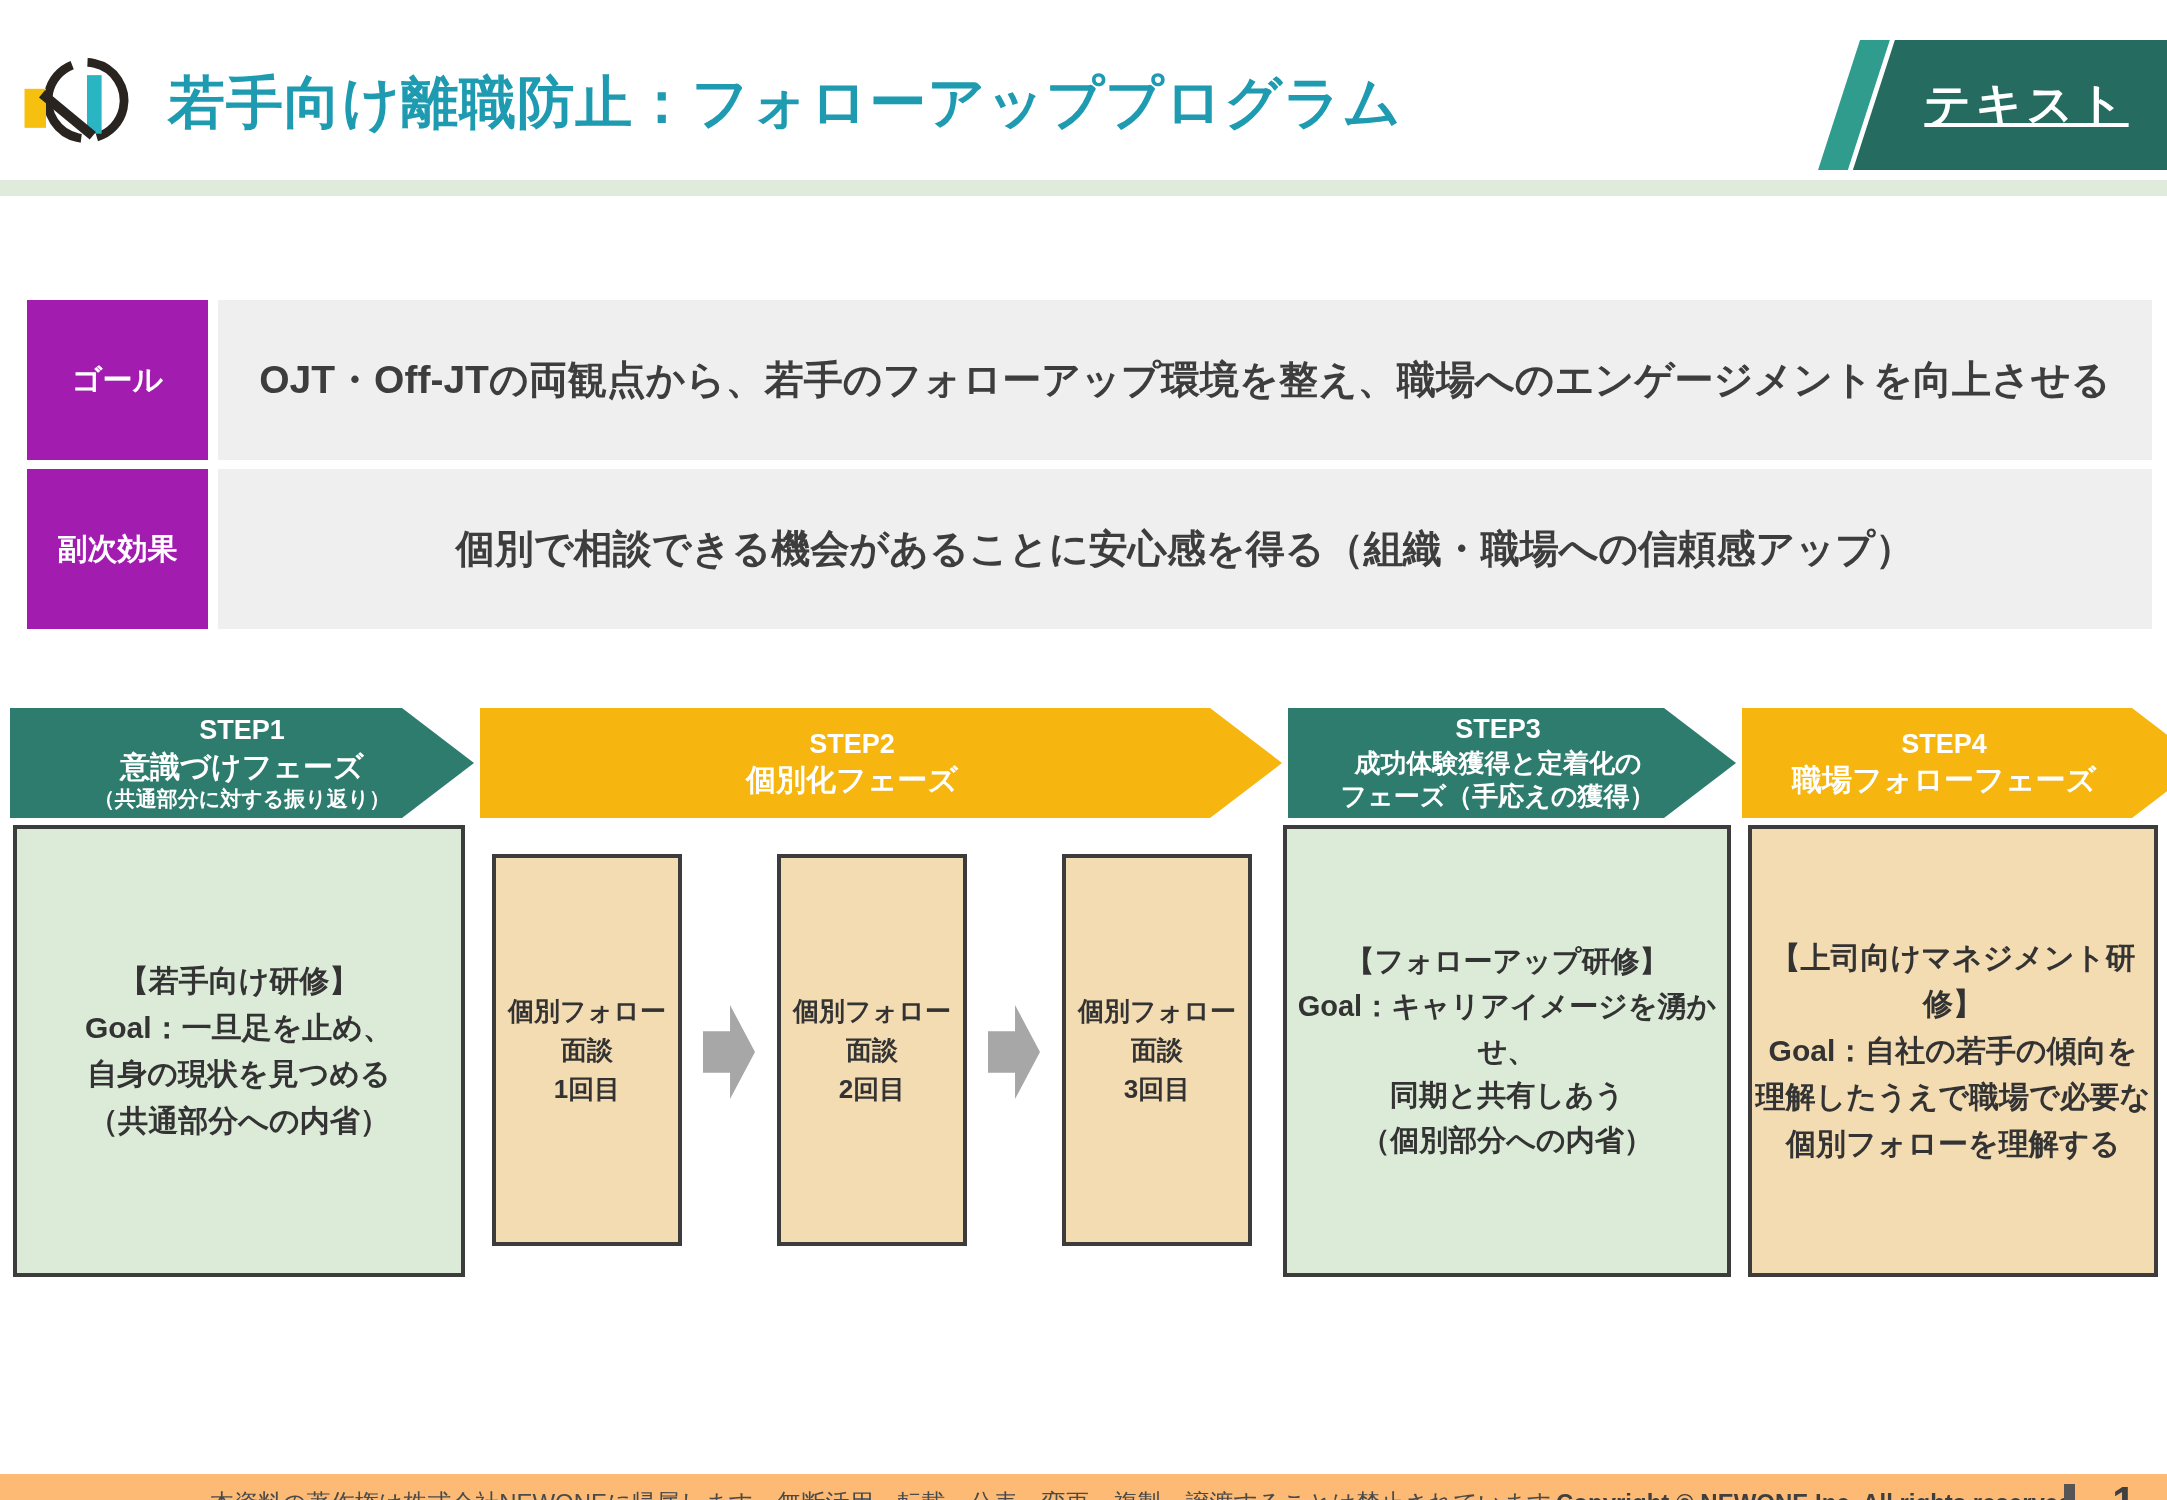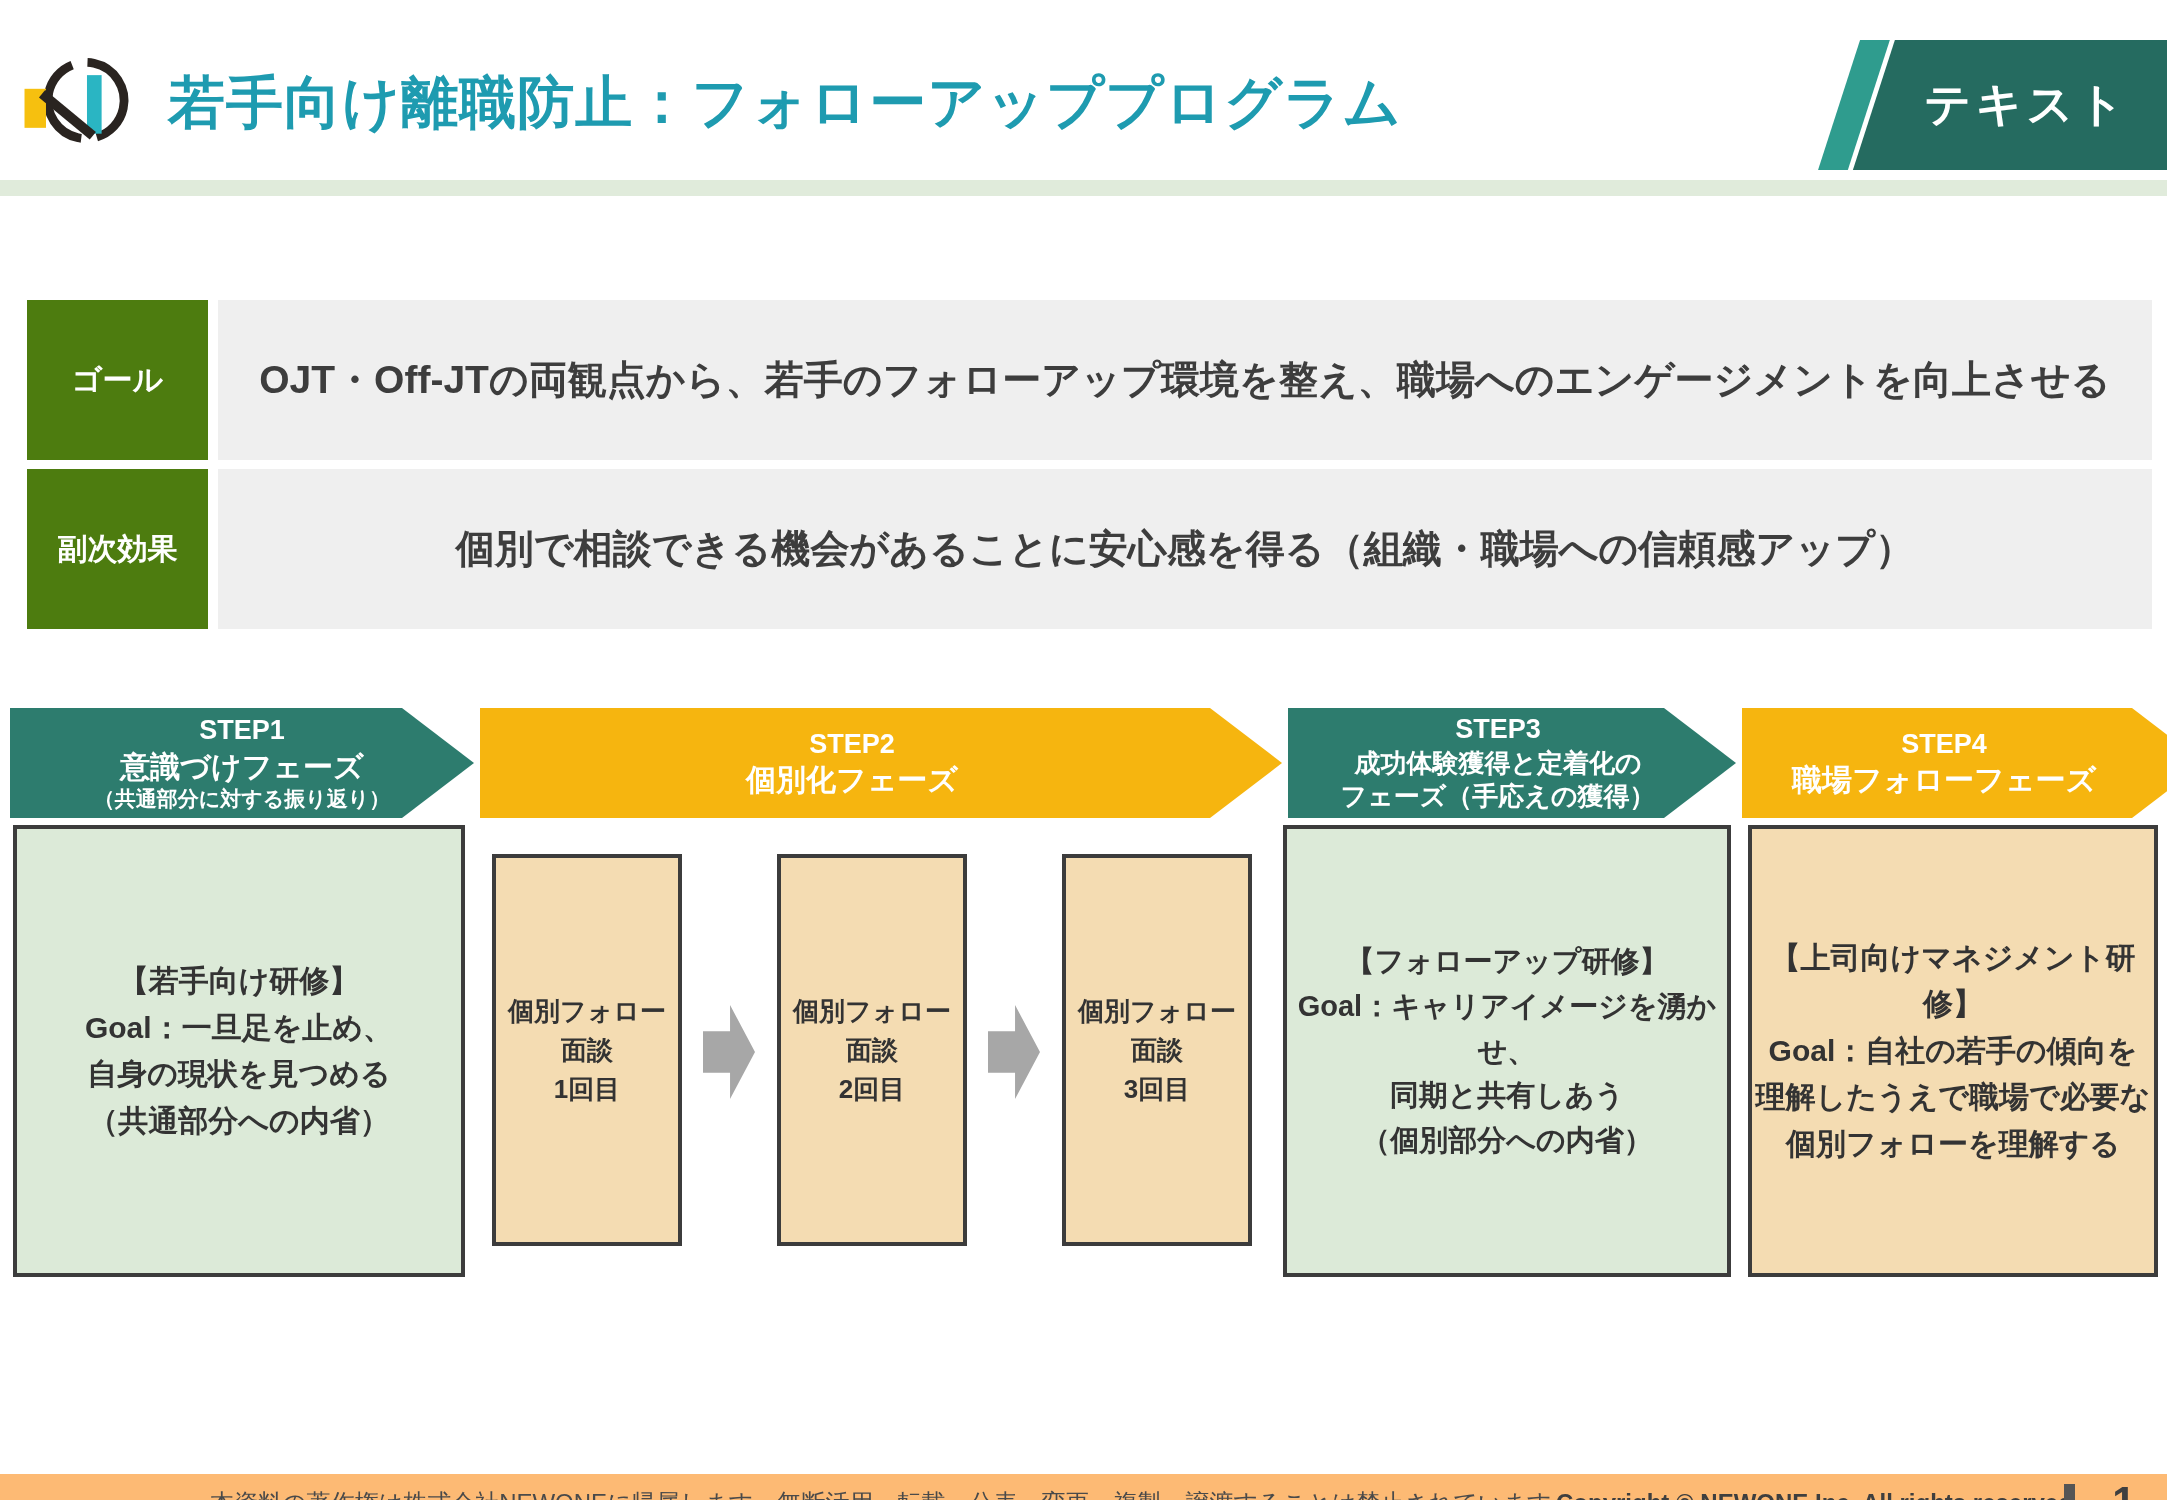--- a/index.html
+++ b/index.html
@@ -9,25 +9,25 @@
   
   .logo{position:absolute;left:22px;top:8px;width:128px;height:122px;}
   .page-title{position:absolute;left:168px;top:14px;height:112px;line-height:112px;
     font-size:57px;font-weight:bold;color:#1e9bb0;letter-spacing:1px;white-space:nowrap;}
   .badge{position:absolute;left:1808px;top:8px;width:359px;height:130px;}
   .badge-stripe{position:absolute;inset:0;background:#2f9c8e;
     clip-path:polygon(14.5% 0,22.8% 0,11.1% 100%,2.8% 100%);}
   .badge-main{position:absolute;inset:0;background:#256b60;
     clip-path:polygon(24.2% 0,100% 0,100% 100%,12.5% 100%);
     display:flex;align-items:center;justify-content:center;padding-left:78px;box-sizing:border-box;}
-  .badge-main span{color:#ffffff;font-size:46px;font-weight:bold;letter-spacing:4px;}
+  .badge-main span{color:#ffffff;font-size:46px;font-weight:bold;letter-spacing:4px;text-decoration:underline;}
   .header-strip{position:absolute;left:0;top:148px;width:2167px;height:16px;background:#e0ebdb;}
 
   
-  .srow-label{position:absolute;left:27px;width:181px;height:160px;background:#4d7c0f;
+  .srow-label{position:absolute;left:27px;width:181px;height:160px;background:#a21caf;
     display:flex;align-items:center;justify-content:center;color:#fff;font-weight:bold;font-size:30px;}
   .srow-content{position:absolute;left:218px;width:1934px;height:160px;background:#efefef;
     display:flex;align-items:center;justify-content:center;
     color:#3d3d3d;font-weight:bold;font-size:39px;line-height:1.38;text-align:center;}
   .row1{top:268px;} .row2{top:437px;}
 
   
   .banner-svg{position:absolute;left:0;top:670px;width:2167px;height:122px;}
   .banner-text{position:absolute;color:#ffffff;font-weight:bold;text-align:center;
     display:flex;flex-direction:column;align-items:center;justify-content:center;line-height:1.28;}

